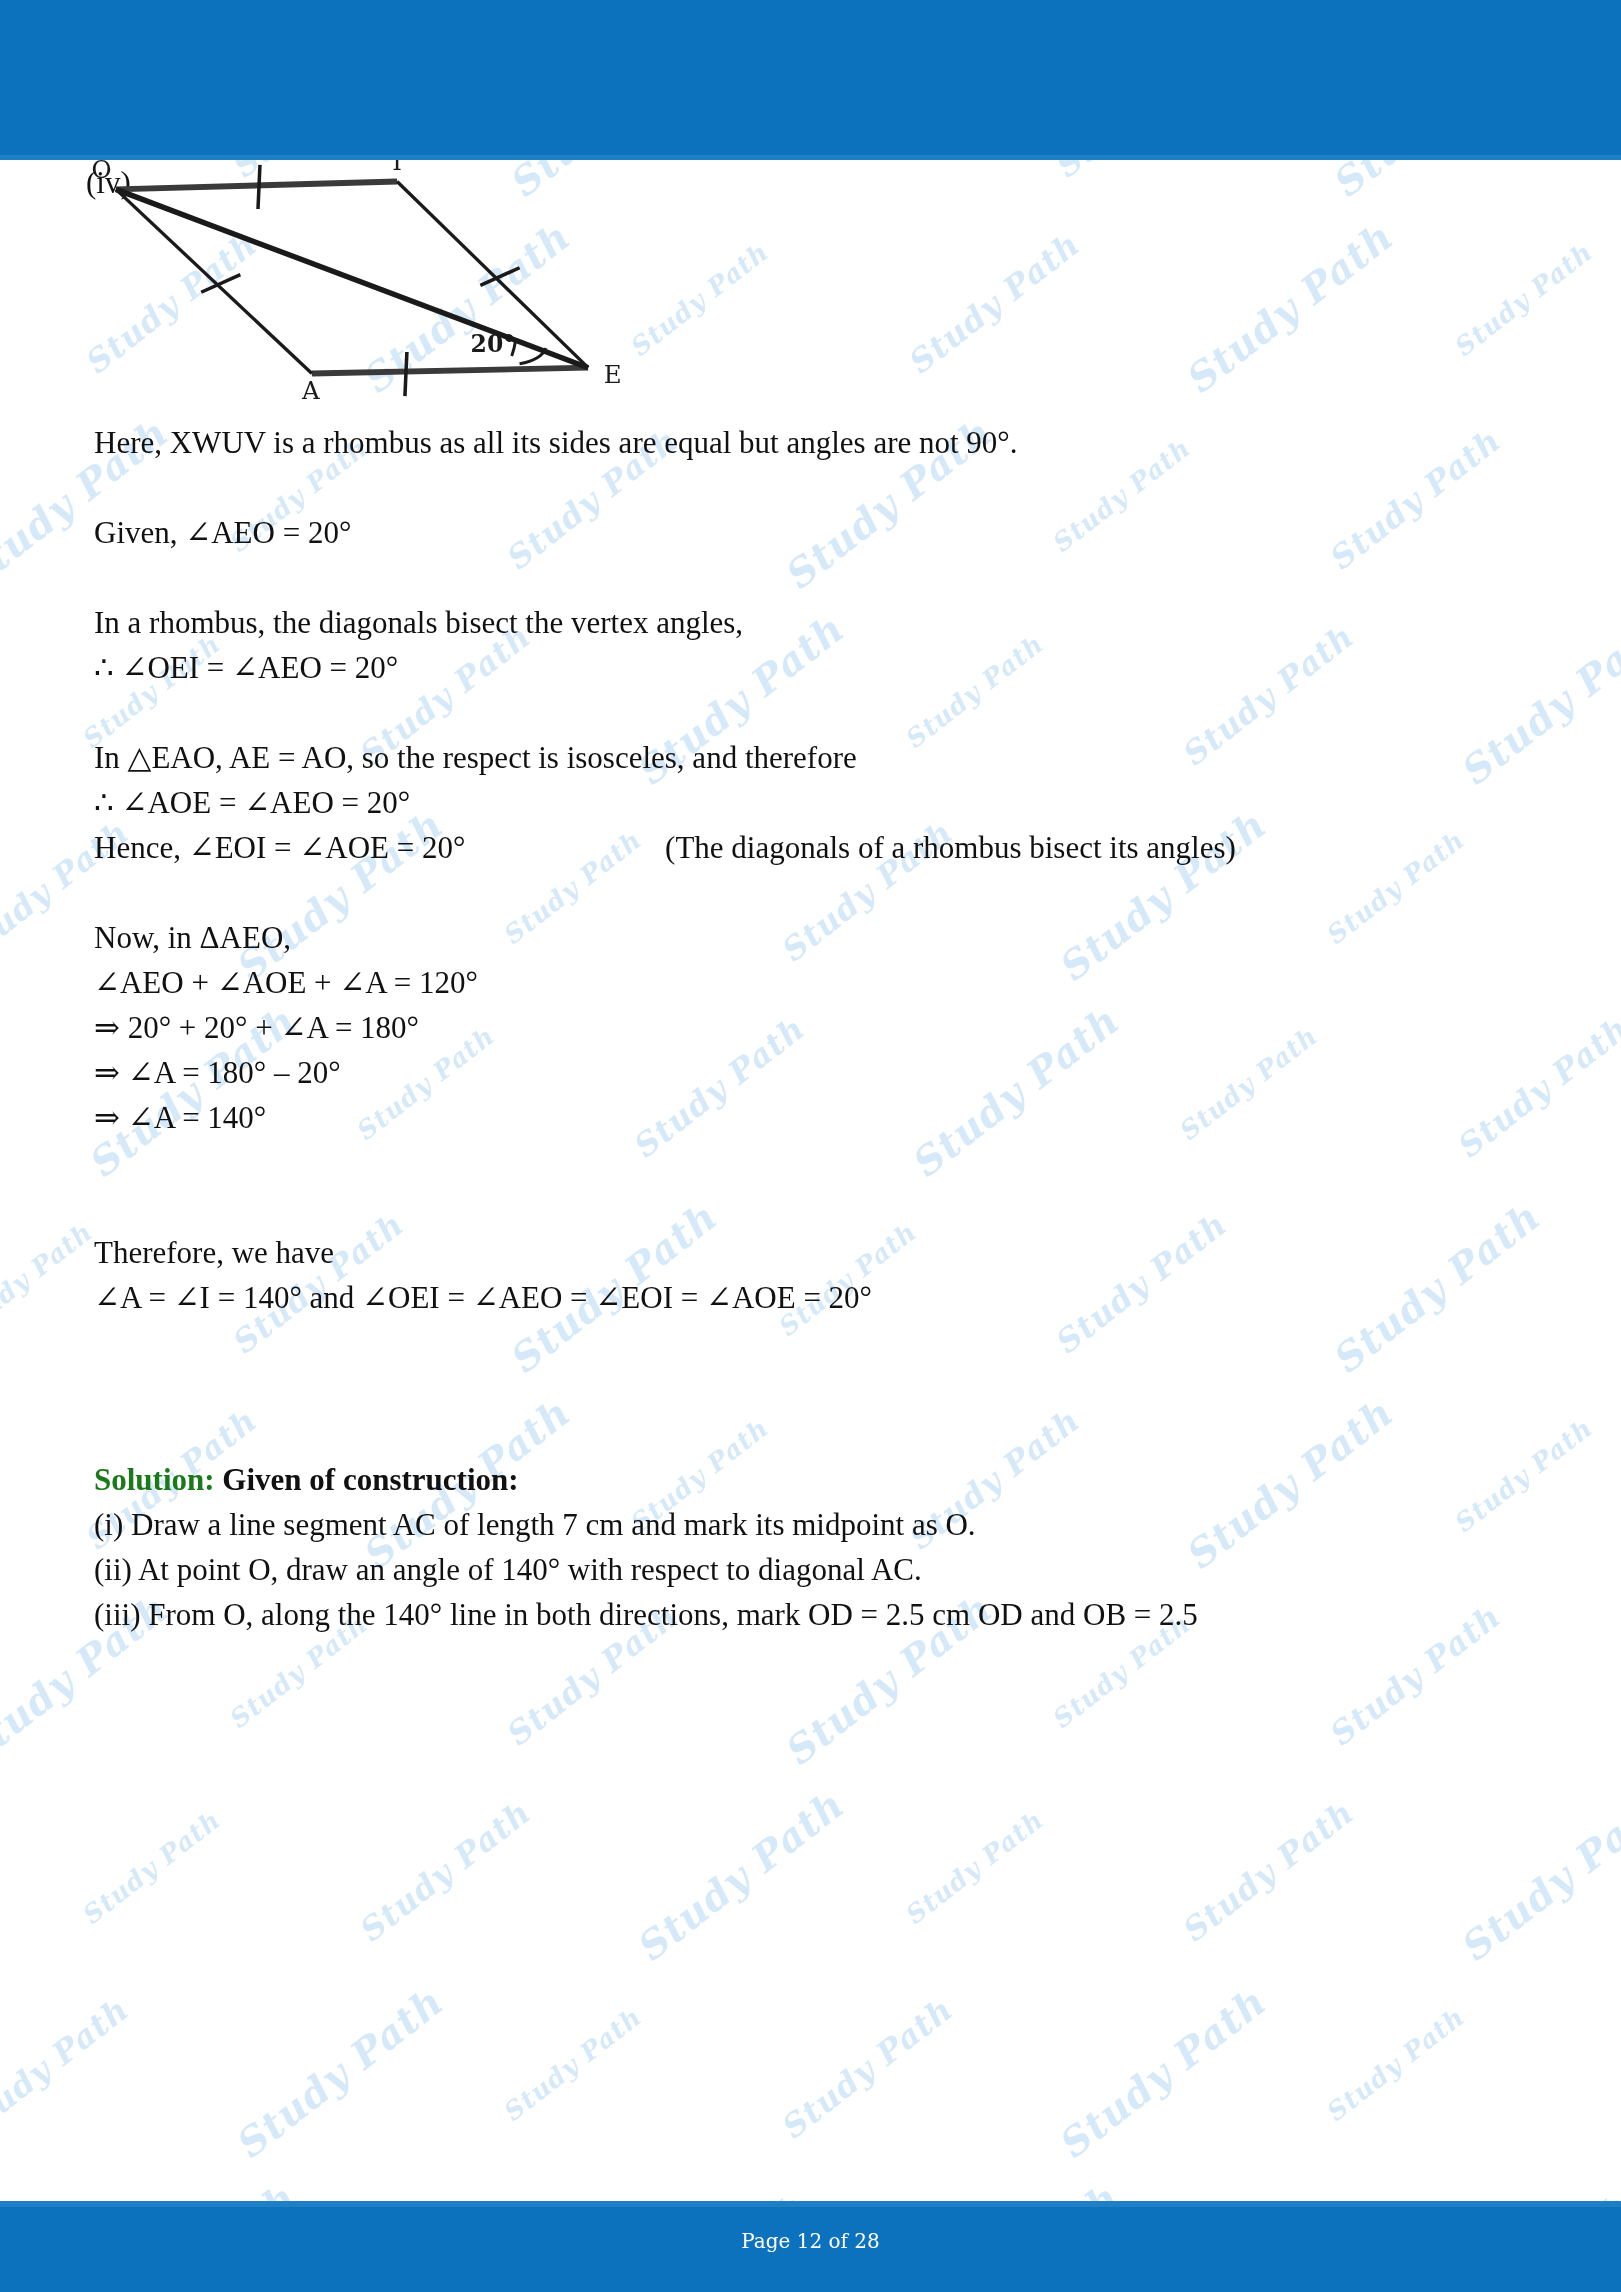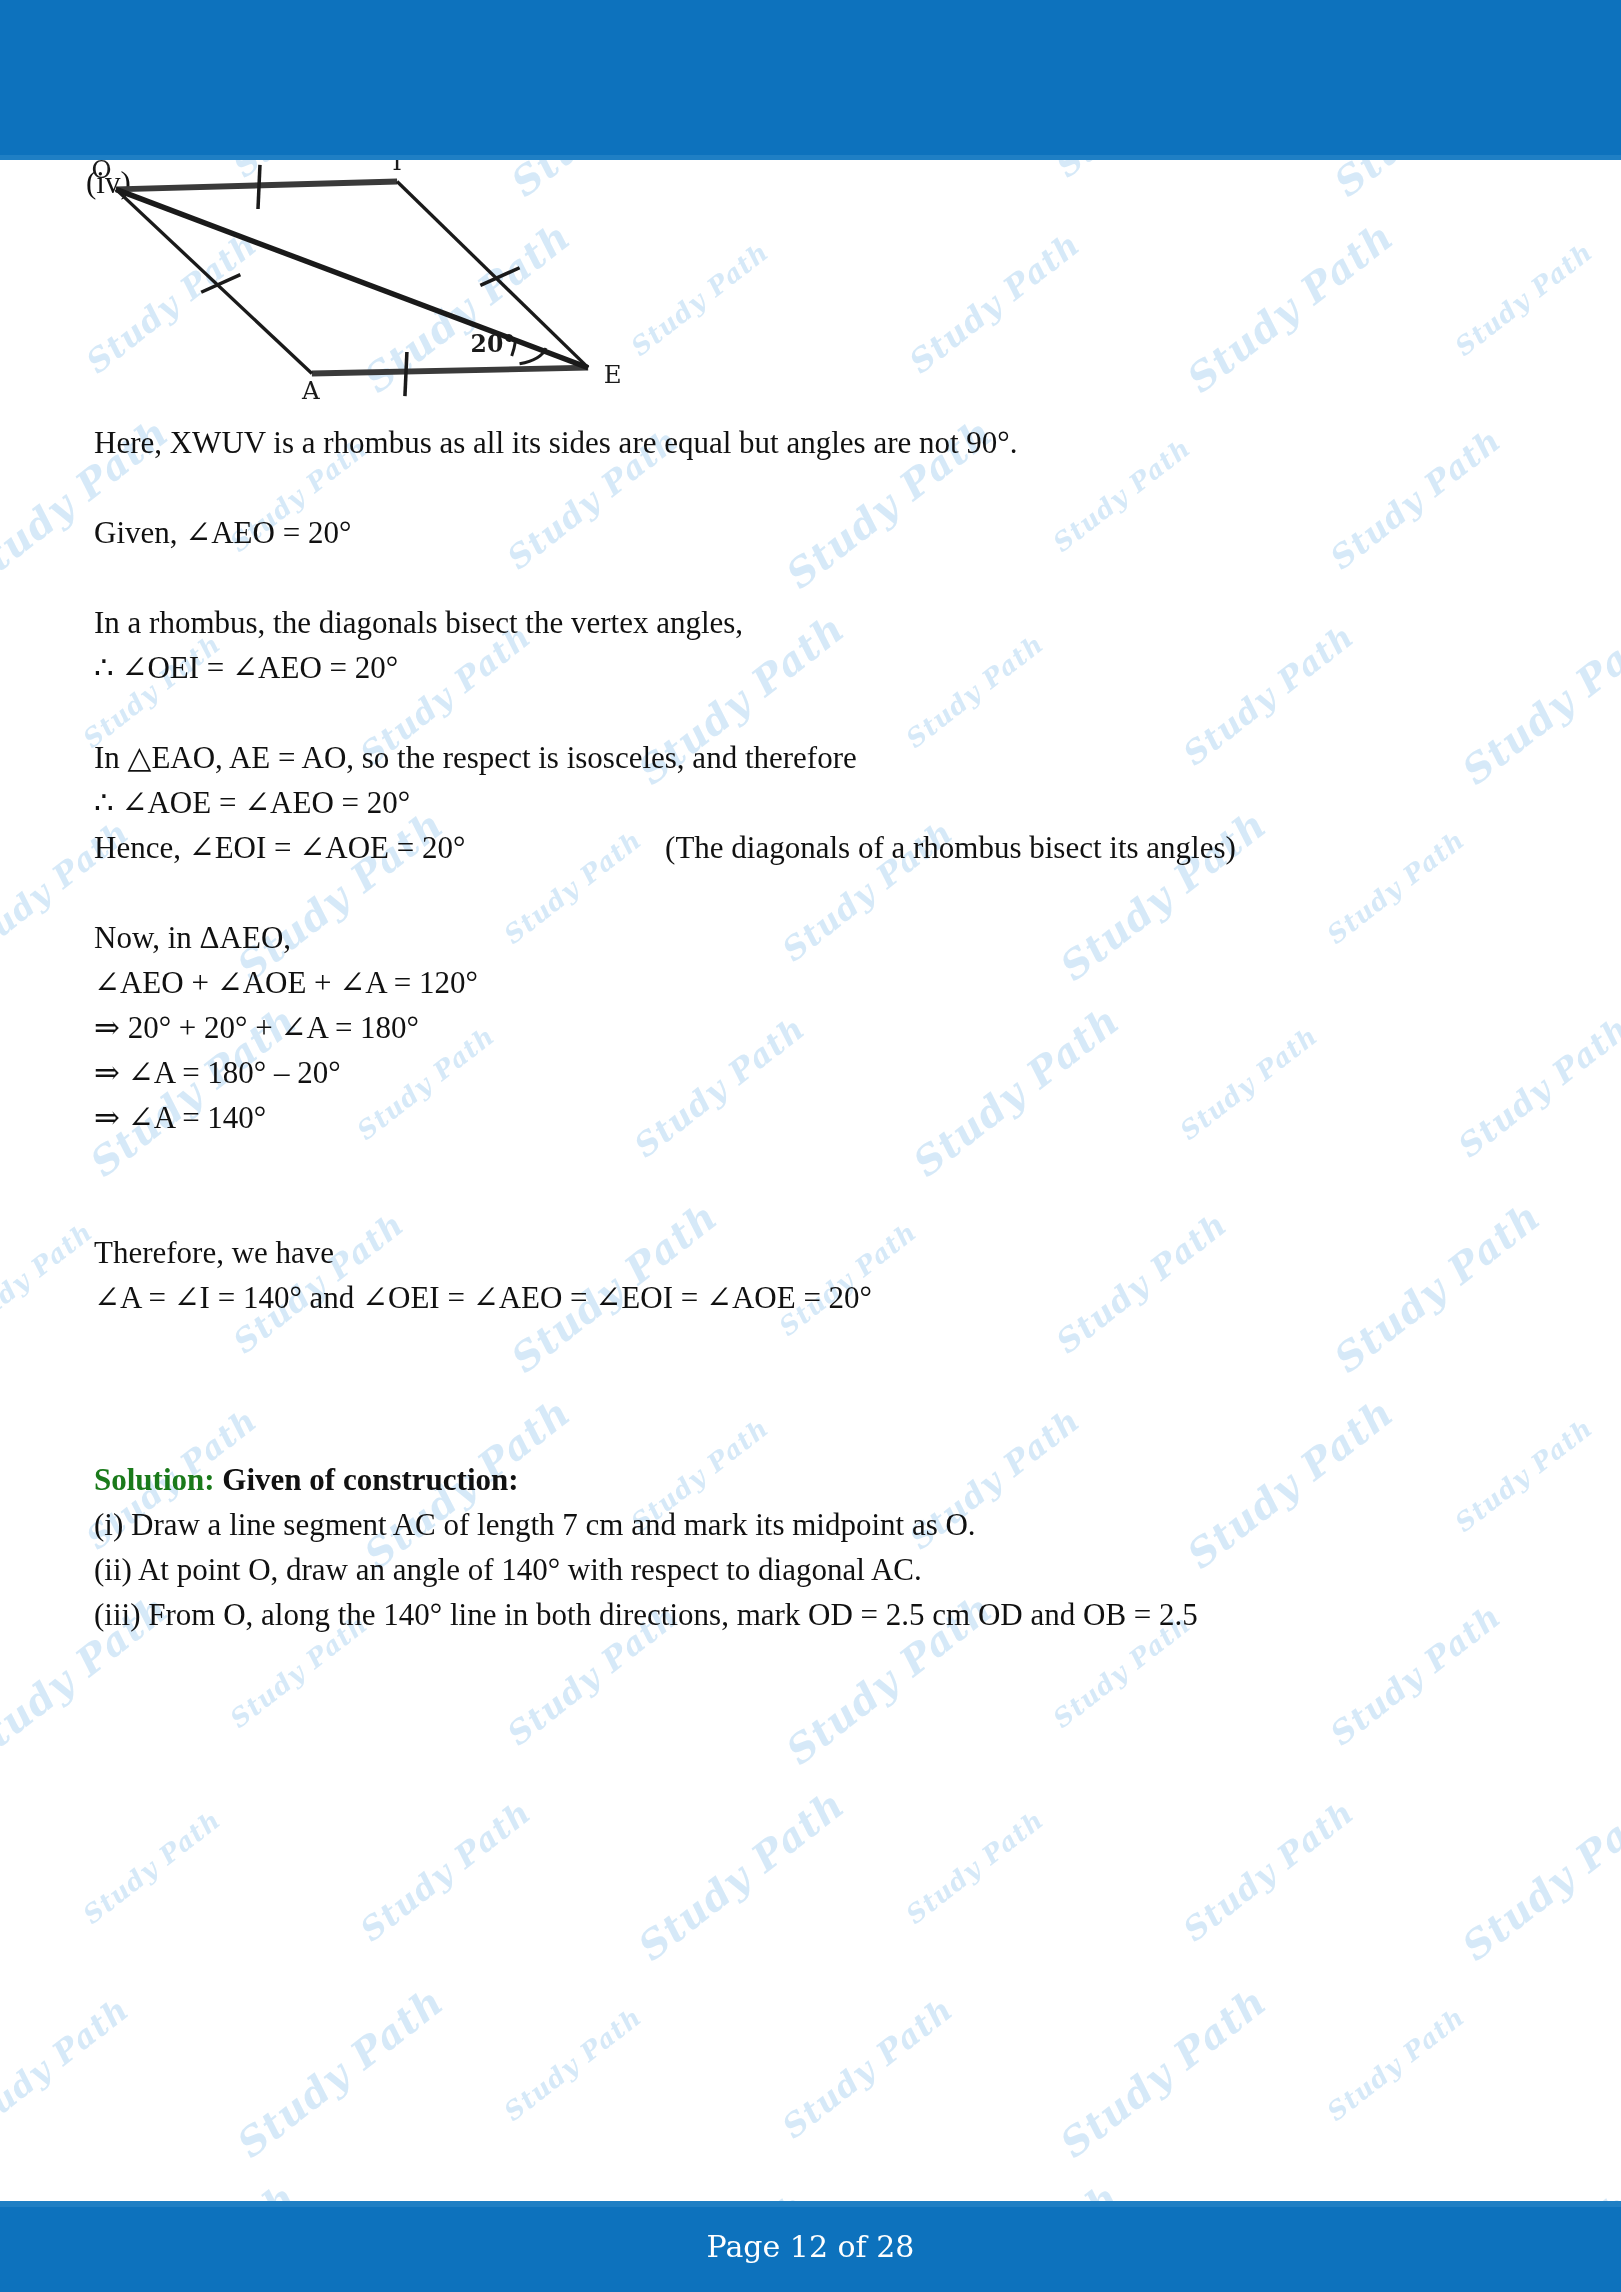--- a/index.html
+++ b/index.html
@@ -91,21 +91,21 @@
     width: 1621px; height: 5.9px;
     background: #1f7fc4;
     z-index: 5;
   }
   .footer-text {
     position: absolute;
     left: 0; top: 2229px;
     width: 1621px;
     text-align: center;
     color: #ffffff;
-    font-size: 30px;
+    font-size: 20px;
     font-family: "DejaVu Serif", serif;
     z-index: 6;
   }
 
   
   .content {
     position: absolute;
     left: 0; top: 160px;
     width: 1621px;
     z-index: 3;

